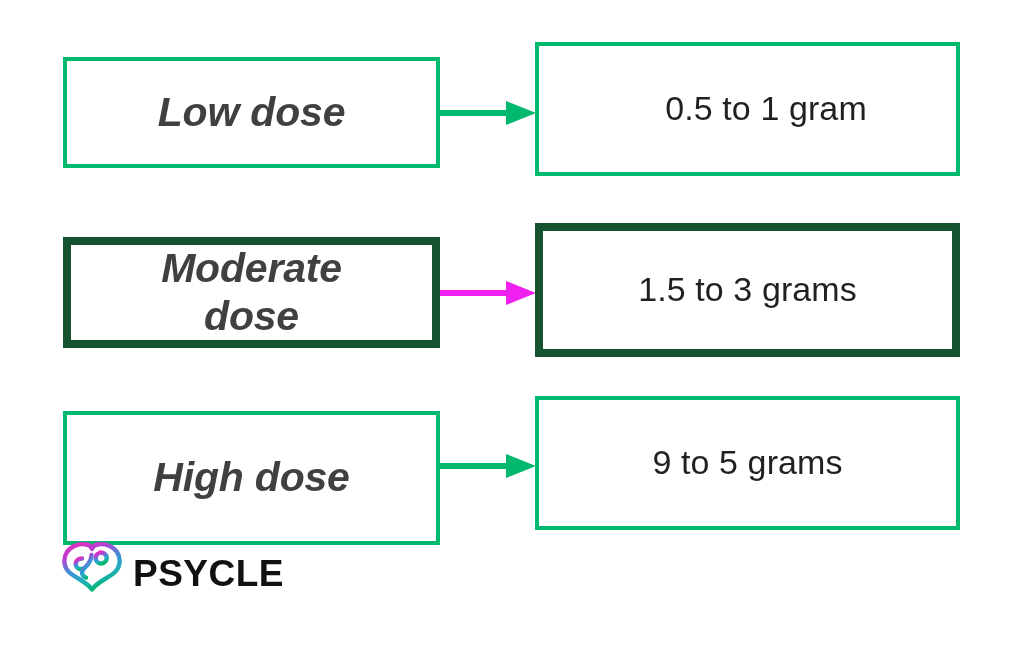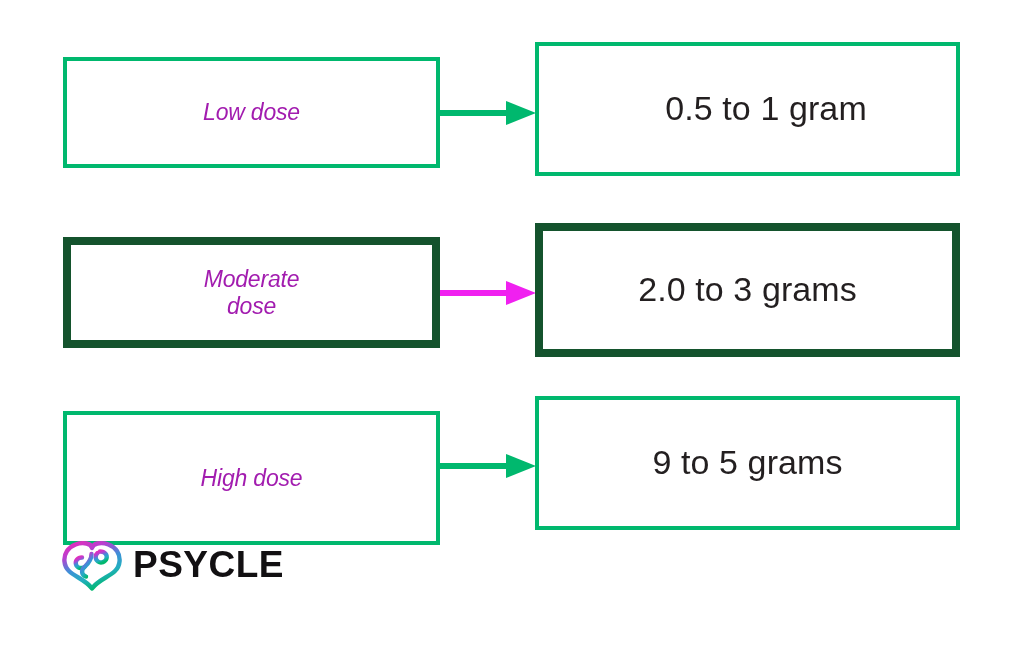--- a/index.html
+++ b/index.html
@@ -26,26 +26,26 @@
     position: absolute;
     box-sizing: border-box;
     display: flex;
     align-items: center;
     justify-content: center;
     text-align: center;
     background: transparent;
   }
 
   .box-label {
-    font-weight: 400;
+    font-weight: 700;
     font-style: italic;
-    font-size: 23px;
+    font-size: 41px;
     line-height: 1.16;
     letter-spacing: -0.2px;
-    color: #a21caf;
+    color: #404040;
     white-space: pre-line;
   }
 
   .box-value {
     font-weight: 400;
     font-style: normal;
     font-size: 34px;
     line-height: 1.15;
     letter-spacing: 0.1px;
     color: #231f20;
@@ -81,21 +81,21 @@
   #row2 .arrow { top: 280px; }
   #row3 .arrow { top: 453px; }
 
   
   #logo {
     position: absolute;
     left: 60px;
     top: 536px;
     height: 56px;
     display: flex;
-    align-items: center;
+    align-items: flex-end;
     gap: 9px;
   }
   #logo-mark { width: 64px; height: 54px; display: block; }
   #logo-word {
     font-size: 37px;
     font-weight: 700;
     letter-spacing: 0.5px;
     color: #121012;
     line-height: 1;
   }
@@ -127,21 +127,21 @@
       <span class="box-label">Moderate
 dose</span>
     </div>
 
     <svg class="arrow" viewBox="0 0 96 26">
       <rect x="0" y="10" width="72" height="6" fill="#f020f0"></rect>
       <polygon points="66,1 96,13 66,25" fill="#f020f0"></polygon>
     </svg>
 
     <div class="box right-box c-magent">
-      <span class="box-value">2.0 to 3 grams</span>
+      <span class="box-value">1.5 to 3 grams</span>
     </div>
   </div>
 
   <div id="row3">
 
     <div class="box left-box c-green">
       <span class="box-label">High dose</span>
     </div>
 
     <svg class="arrow" viewBox="0 0 96 26">

